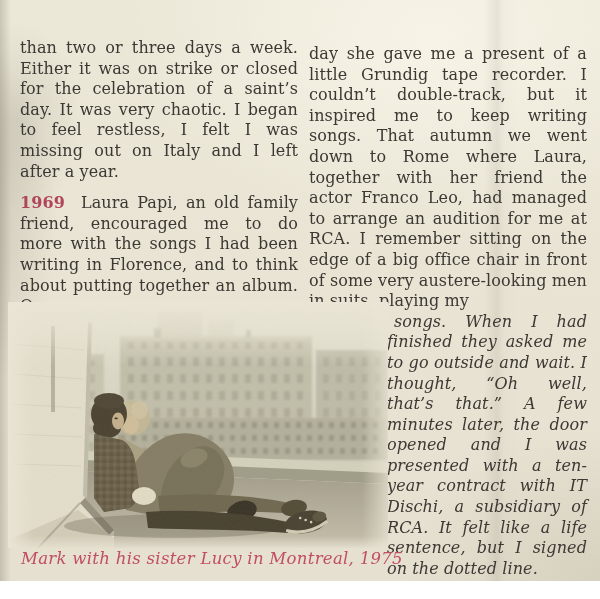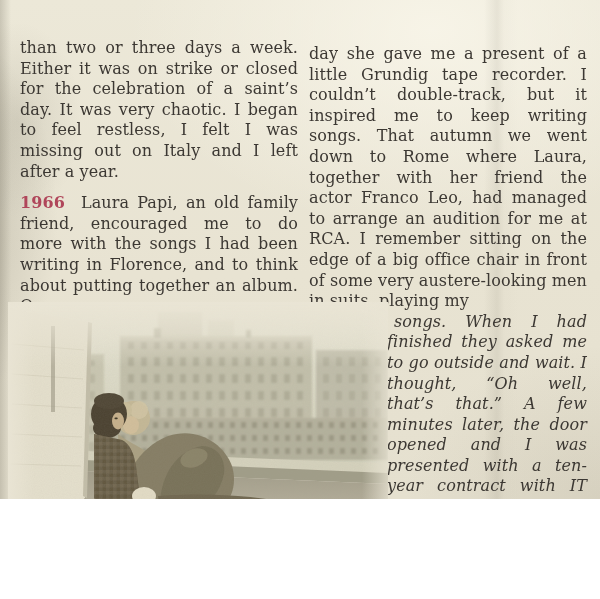--- a/index.html
+++ b/index.html
@@ -1,18 +1,18 @@
 <!DOCTYPE html>
 <html><head>
 <meta charset="utf-8">
 <style>
   html,body{margin:0;padding:0;}
   .page{
     position:relative;
-    width:600px;height:499px;
+    width:600px;height:581px;
     overflow:hidden;
     background-color:#e9e4d4;
     background-image:
       linear-gradient(90deg, rgba(104,99,84,0.26), rgba(104,99,84,0) 11px),
       radial-gradient(140px 260px at -40px 220px, rgba(118,113,96,0.32), rgba(118,113,96,0) 70%),
       radial-gradient(90px 140px at 18px 120px, rgba(128,123,106,0.18), rgba(128,123,106,0) 70%),
       linear-gradient(90deg, rgba(0,0,0,0) 484px, rgba(125,120,104,0.12) 497px, rgba(200,195,178,0.08) 504px, rgba(0,0,0,0) 518px),
       radial-gradient(280px 220px at 100% 100%, rgba(146,138,118,0.18), rgba(146,138,118,0) 70%),
       radial-gradient(420px 280px at 72% 6%, rgba(249,246,234,0.85), rgba(249,246,234,0) 72%),
       linear-gradient(180deg, #ece8d8 0%, #e8e3d2 55%, #e5e0cf 100%);
@@ -56,21 +56,21 @@
     color:#c14e63;
   }
 </style>
 </head>
 <body>
 
 <div class="page">
 
   <div class="col left-col">
     <p>than two or three days a week. Either it was on strike or closed for the celebration of a saint’s day. It was very chaotic. I began to feel restless, I felt I was missing out on Italy and I left after a year.</p>
-    <p class="para-gap"><span class="year">1966</span><span class="year-spacer"></span><span>Laura Papi, an old family friend, encouraged me to do more with the songs I had been writing in Florence, and to think about putting together an album. One</span></p>
+    <p class="para-gap"><span class="year">1969</span><span class="year-spacer"></span><span>Laura Papi, an old family friend, encouraged me to do more with the songs I had been writing in Florence, and to think about putting together an album. One</span></p>
   </div>
 
   <div class="col right-col">
     <p>day she gave me a present of a little Grundig tape recorder. I couldn’t double-track, but it inspired me to keep writing songs. That autumn we went down to Rome where Laura, together with her friend the actor Franco Leo, had managed to arrange an audition for me at RCA. I remember sitting on the edge of a big office chair in front of some very austere-looking men in suits, playing my</p>
     <p class="wrapped">songs. When I had finished they asked me to go outside and wait. I thought, “Oh well, that’s that.” A few minutes later, the door opened and I was presented with a ten-year contract with IT Dischi, a subsidiary of RCA. It felt like a life sentence, but I signed on the dotted line.</p>
   </div>
 
   <div class="photo">
     <svg width="380" height="246" viewBox="0 0 380 246" xmlns="http://www.w3.org/2000/svg">
       <defs>

